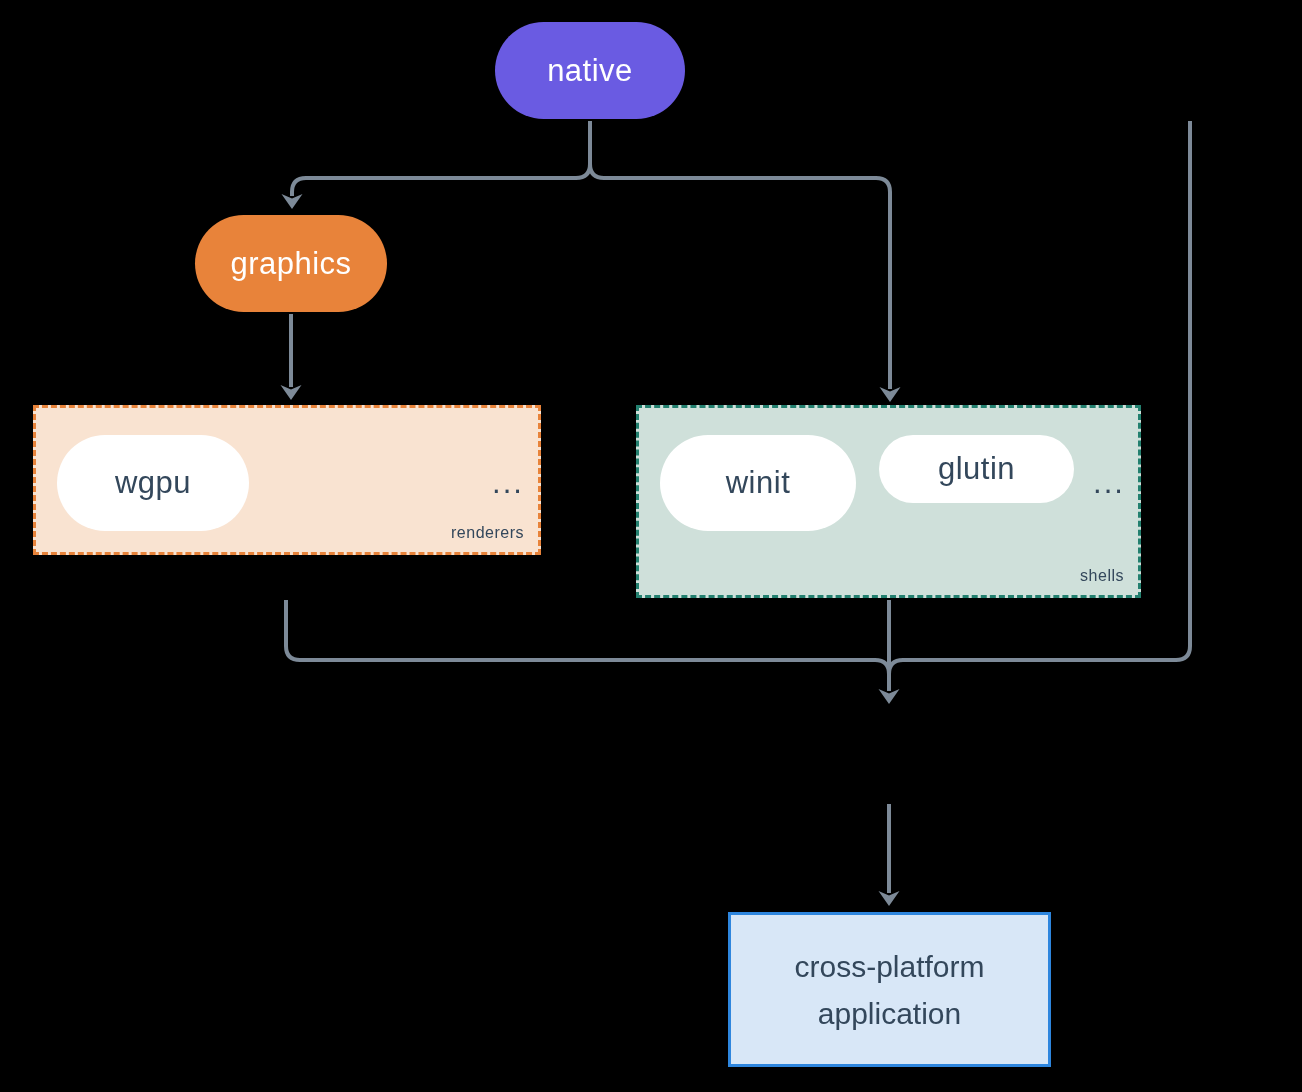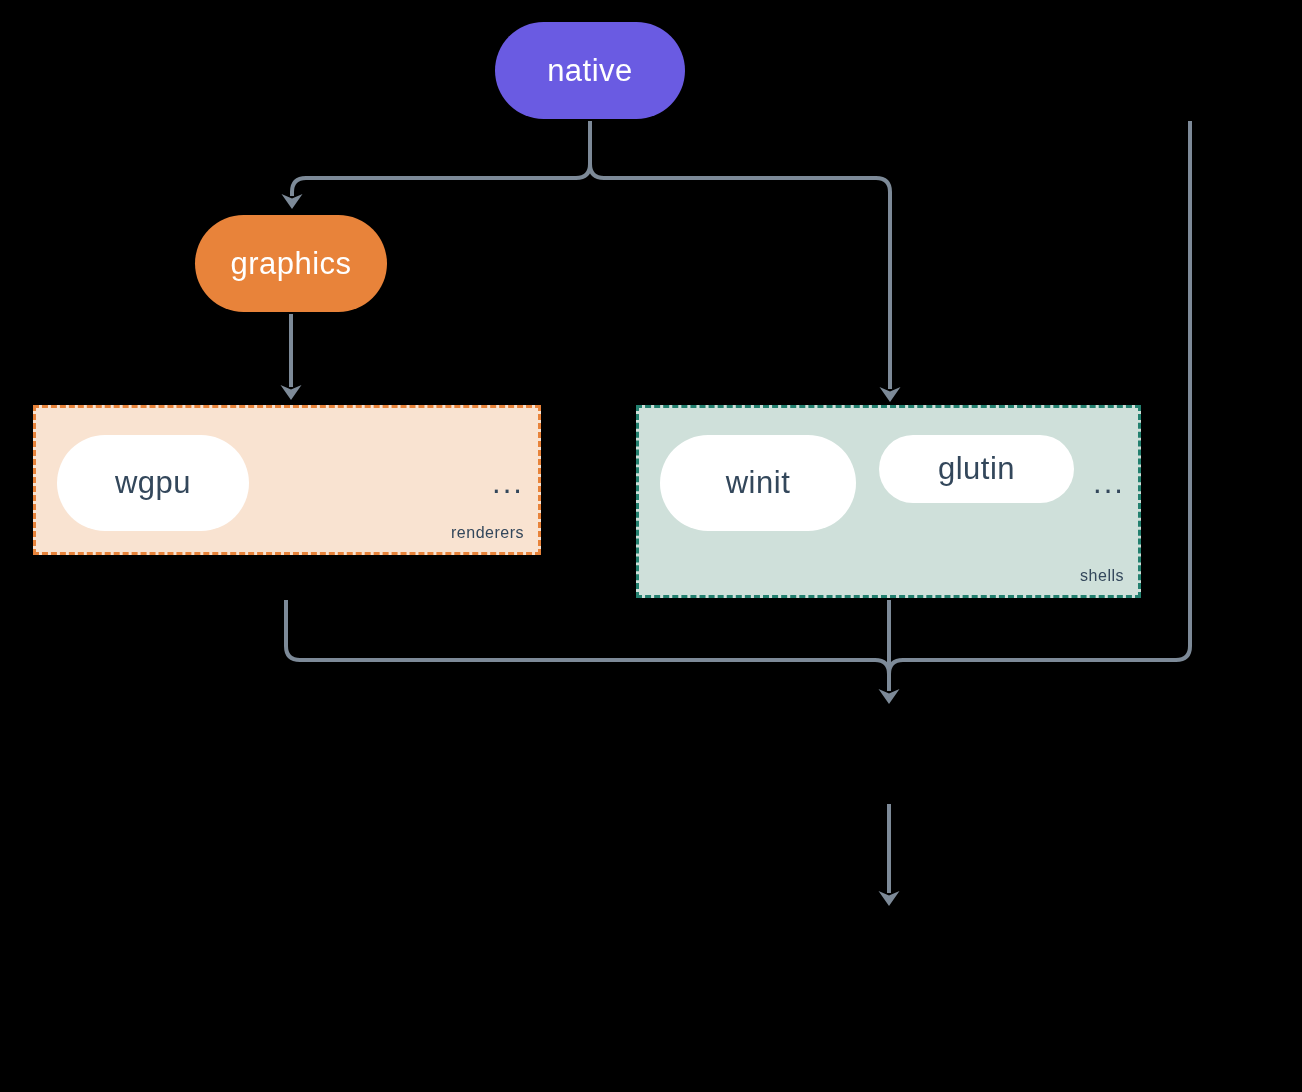--- a/index.html
+++ b/index.html
@@ -92,14 +92,18 @@
       <span>winit</span>
     </div>
     <div class="pill white" style="left:240px;top:27px;width:195px;height:68px;">
       <span>glutin</span>
     </div>
     <span class="more" style="left:444px;width:52px;">...</span>
     <span class="group-label">shells</span>
   </div>
 
 
+  <div class="app-box" style="left:720px;top:912px;width:323px;height:155px;">
+    <span>cross-platform</span>
+    <span>application</span>
+  </div>
 
 </div>
 
 </body></html>

